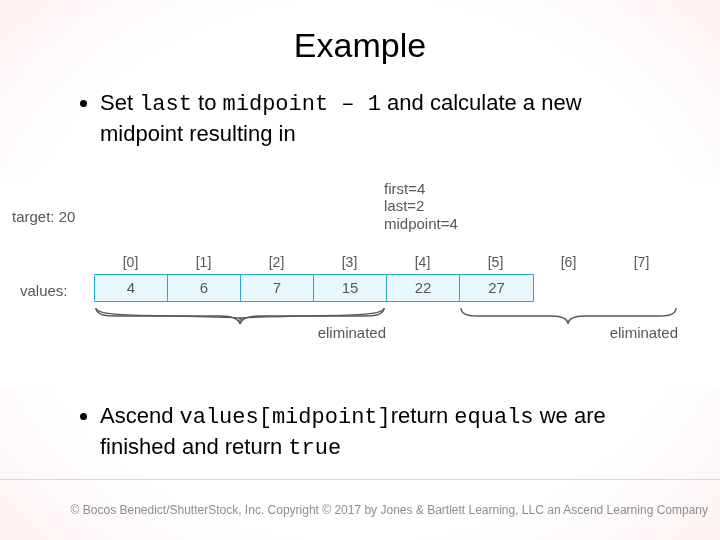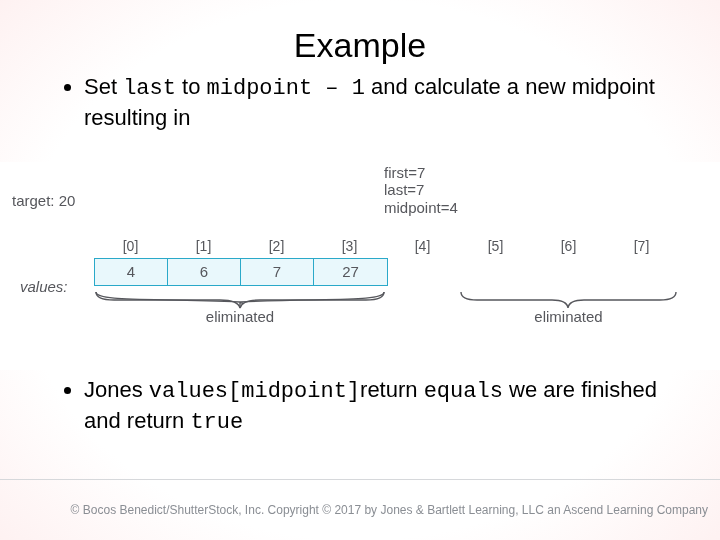--- a/index.html
+++ b/index.html
@@ -21,21 +21,21 @@
     font-size: 34px;
     padding-top: 26px;
     font-weight: 400;
   }
 
   .bullets {
     padding: 8px 60px 0 60px;
     font-size: 22px;
     line-height: 1.3;
   }
-  .bullets ul { margin: 0; padding-left: 24px; }
+  .bullets ul { margin: 16px; padding-left: 24px; }
   .bullets li { margin-bottom: 6px; }
   code.mono {
     font-family: "Courier New", Courier, monospace;
     font-size: 22px;
   }
 
   
   .figure-area {
     position: relative;
     background: #ffffff;
@@ -56,22 +56,21 @@
 
   .target-label {
     position: absolute;
     left: 12px;
     top: 30px;
   }
 
   .values-label {
     position: absolute;
     left: 20px;
-    top: 116px;
-    font-style: italic;
+    top: 104px;
   }
 
   .idx-row, .val-row {
     position: absolute;
     left: 94px;
     display: flex;
   }
   .idx-row { top: 76px; }
   .val-row {
     top: 96px;
@@ -92,21 +91,21 @@
   }
   .cell:last-child { border-right: none; }
 
   
   .brace {
     position: absolute;
     top: 128px;
     height: 40px;
     display: flex;
     flex-direction: column;
-    align-items: center;
+    align-items: flex-end;
   }
   .brace svg { display: block; }
   .brace .lbl { font-size: 15px; margin-top: -2px; }
 
   .brace.left  { left: 94px;  width: 292px; } 
   .brace.right { left: 459px; width: 219px; } 
 
   .footer-credits {
     position: absolute;
     right: 12px;
@@ -133,42 +132,44 @@
       <span>Set </span><code class="mono">last</code><span> to </span><code class="mono">midpoint – 1</code><span> and calculate a new midpoint resulting in</span>
     </li>
   </ul>
 </div>
 
 <div class="figure-area">
 
   <div class="target-label">target: 20</div>
 
   <div class="state-block">
-    <div>first=7</div>
-    <div>last=7</div>
+    <div>first=4</div>
+    <div>last=2</div>
     <div>midpoint=4</div>
   </div>
 
   <div class="values-label">values:</div>
 
   <div class="idx-row">
     <div class="idx">[0]</div>
     <div class="idx">[1]</div>
     <div class="idx">[2]</div>
     <div class="idx">[3]</div>
     <div class="idx">[4]</div>
     <div class="idx">[5]</div>
     <div class="idx">[6]</div>
     <div class="idx">[7]</div>
   </div>
 
   <div class="val-row">
     <div class="cell">4</div>
     <div class="cell">6</div>
     <div class="cell">7</div>
+    <div class="cell">15</div>
+    <div class="cell">22</div>
     <div class="cell">27</div>
   </div>
 
   <div class="brace left">
     <svg width="292" height="20" viewBox="0 0 292 20">
       <path d="M2 2 C2 12, 60 8, 146 12 C150 14, 150 14, 146 12 C232 8, 290 12, 290 2
                M146 12 L146 18" fill="none" stroke="#56575c" stroke-width="1.4"></path>
       <path d="M2 2 Q2 10 20 10 L126 10 Q144 10 146 18 Q148 10 166 10 L272 10 Q290 10 290 2" fill="none" stroke="#56575c" stroke-width="1.4"></path>
     </svg>
     <div class="lbl">eliminated</div>
@@ -178,21 +179,21 @@
     <svg width="219" height="20" viewBox="0 0 219 20">
       <path d="M2 2 Q2 10 18 10 L93 10 Q108 10 109 18 Q110 10 125 10 L201 10 Q217 10 217 2" fill="none" stroke="#56575c" stroke-width="1.4"></path>
     </svg>
     <div class="lbl">eliminated</div>
   </div>
 </div>
 
 <div class="bullets" style="padding-top:0;">
   <ul>
     <li>
-      <span>Jones </span><code class="mono">values[midpoint]</code><span>return </span><code class="mono">equals</code><span> we are finished and return </span><code class="mono">true</code>
+      <span>Ascend </span><code class="mono">values[midpoint]</code><span>return </span><code class="mono">equals</code><span> we are finished and return </span><code class="mono">true</code>
     </li>
   </ul>
 </div>
 
 <div class="footer-rule"></div>
 <div class="footer-credits">
   <div>© Bocos Benedict/ShutterStock, Inc. Copyright © 2017 by Jones &amp; Bartlett Learning, LLC an Ascend Learning Company</div>
 </div>
 
 </body></html>

